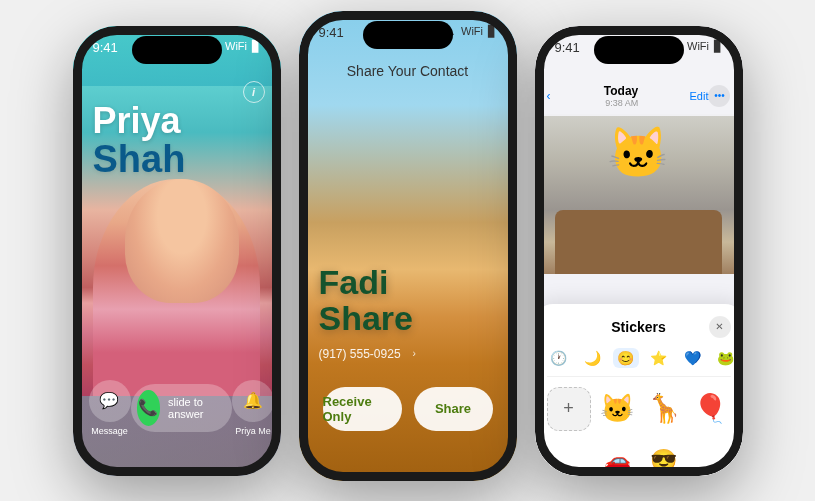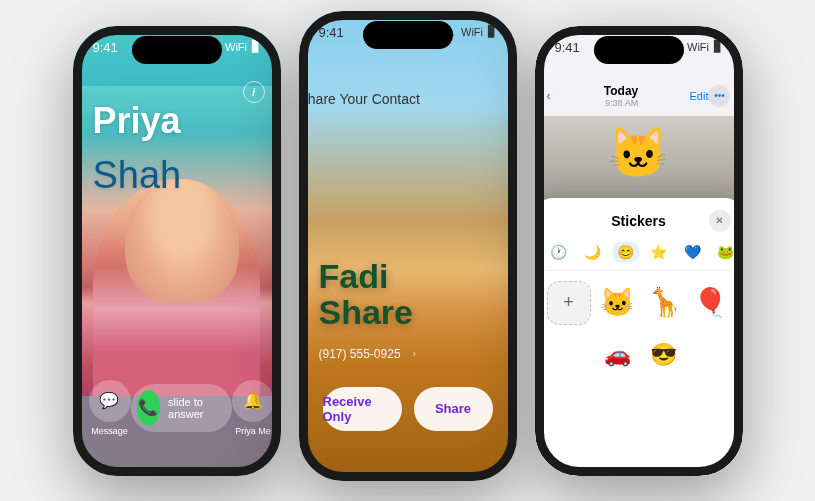--- a/index.html
+++ b/index.html
@@ -65,21 +65,21 @@
       z-index: 4;
     }
     .status-time {
       font-size: 13px;
       font-weight: 400;
       color: #fff;
     }
     .status-icons {
       display: flex;
       gap: 5px;
-      align-items: flex-end;
+      align-items: center;
     }
     .status-icons span {
       font-size: 11px;
       color: #fff;
     }
 
     
     .phone1 {
       width: 208px;
       height: 450px;
@@ -140,25 +140,24 @@
     }
     .caller-name-line1 {
       font-size: 36px;
       font-weight: 700;
       color: #fff;
       text-shadow: 0 1px 4px rgba(0,0,0,0.2);
       line-height: 1.1;
     }
     .caller-name-line2 {
       font-size: 38px;
-      font-weight: 400;
+      font-weight: 700;
       color: #0a5a8a;
       text-shadow: 0 1px 4px rgba(0,0,0,0.1);
       line-height: 1.0;
-      margin-top: 16px;
     }
     .call-actions {
       position: absolute;
       bottom: 40px;
       left: 0;
       right: 0;
       display: flex;
       align-items: center;
       justify-content: space-between;
       padding: 0 16px;
@@ -245,46 +244,45 @@
         #d49040 65%,
         #c07820 75%,
         #a06010 100%
       );
     }
     .share-header {
       position: absolute;
       top: 52px;
       left: 0;
       right: 0;
-      text-align: left;
+      text-align: center;
       font-size: 14px;
       color: #333;
       font-weight: 500;
       z-index: 3;
-      margin-top: 28px;
     }
     .contact-name {
       position: absolute;
       bottom: 120px;
       left: 0;
       right: 0;
       padding: 0 20px;
       z-index: 3;
     }
     .contact-name-text {
       font-size: 34px;
       font-weight: 800;
       color: #14532d;
       text-shadow: 0 2px 8px rgba(0,0,0,0.3);
       line-height: 1.05;
     }
     .contact-phone {
       font-size: 12px;
       color: rgba(255,255,255,0.9);
-      margin-top: 16px;
+      margin-top: 10px;
       display: flex;
       align-items: center;
       gap: 12px;
     }
     .contact-phone-arrow {
       font-size: 10px;
       color: rgba(255,255,255,0.8);
     }
     .share-buttons {
       position: absolute;
@@ -299,21 +297,21 @@
     .share-btn {
       flex: 1;
       height: 44px;
       border-radius: 22px;
       background: rgba(255,255,255,0.92);
       display: flex;
       align-items: center;
       justify-content: center;
       font-size: 13px;
       font-weight: 600;
-      color: #6d28d9;
+      color: #4d7c0f;
       cursor: pointer;
     }
     .status-bar-dark .status-time {
       color: #333;
     }
     .status-bar-dark .status-icons span {
       color: #333;
     }
 
     
@@ -420,21 +418,21 @@
     }
     .stickers-panel {
       position: absolute;
       bottom: 0;
       left: 0;
       right: 0;
       background: #fff;
       border-radius: 18px 18px 0 0;
       padding: 12px;
       box-shadow: 0 -4px 20px rgba(0,0,0,0.1);
-      height: 278px;
+      height: 172px;
     }
     .stickers-header {
       display: flex;
       align-items: center;
       justify-content: space-between;
       margin-bottom: 10px;
     }
     .stickers-title {
       font-size: 14px;
       font-weight: 700;

